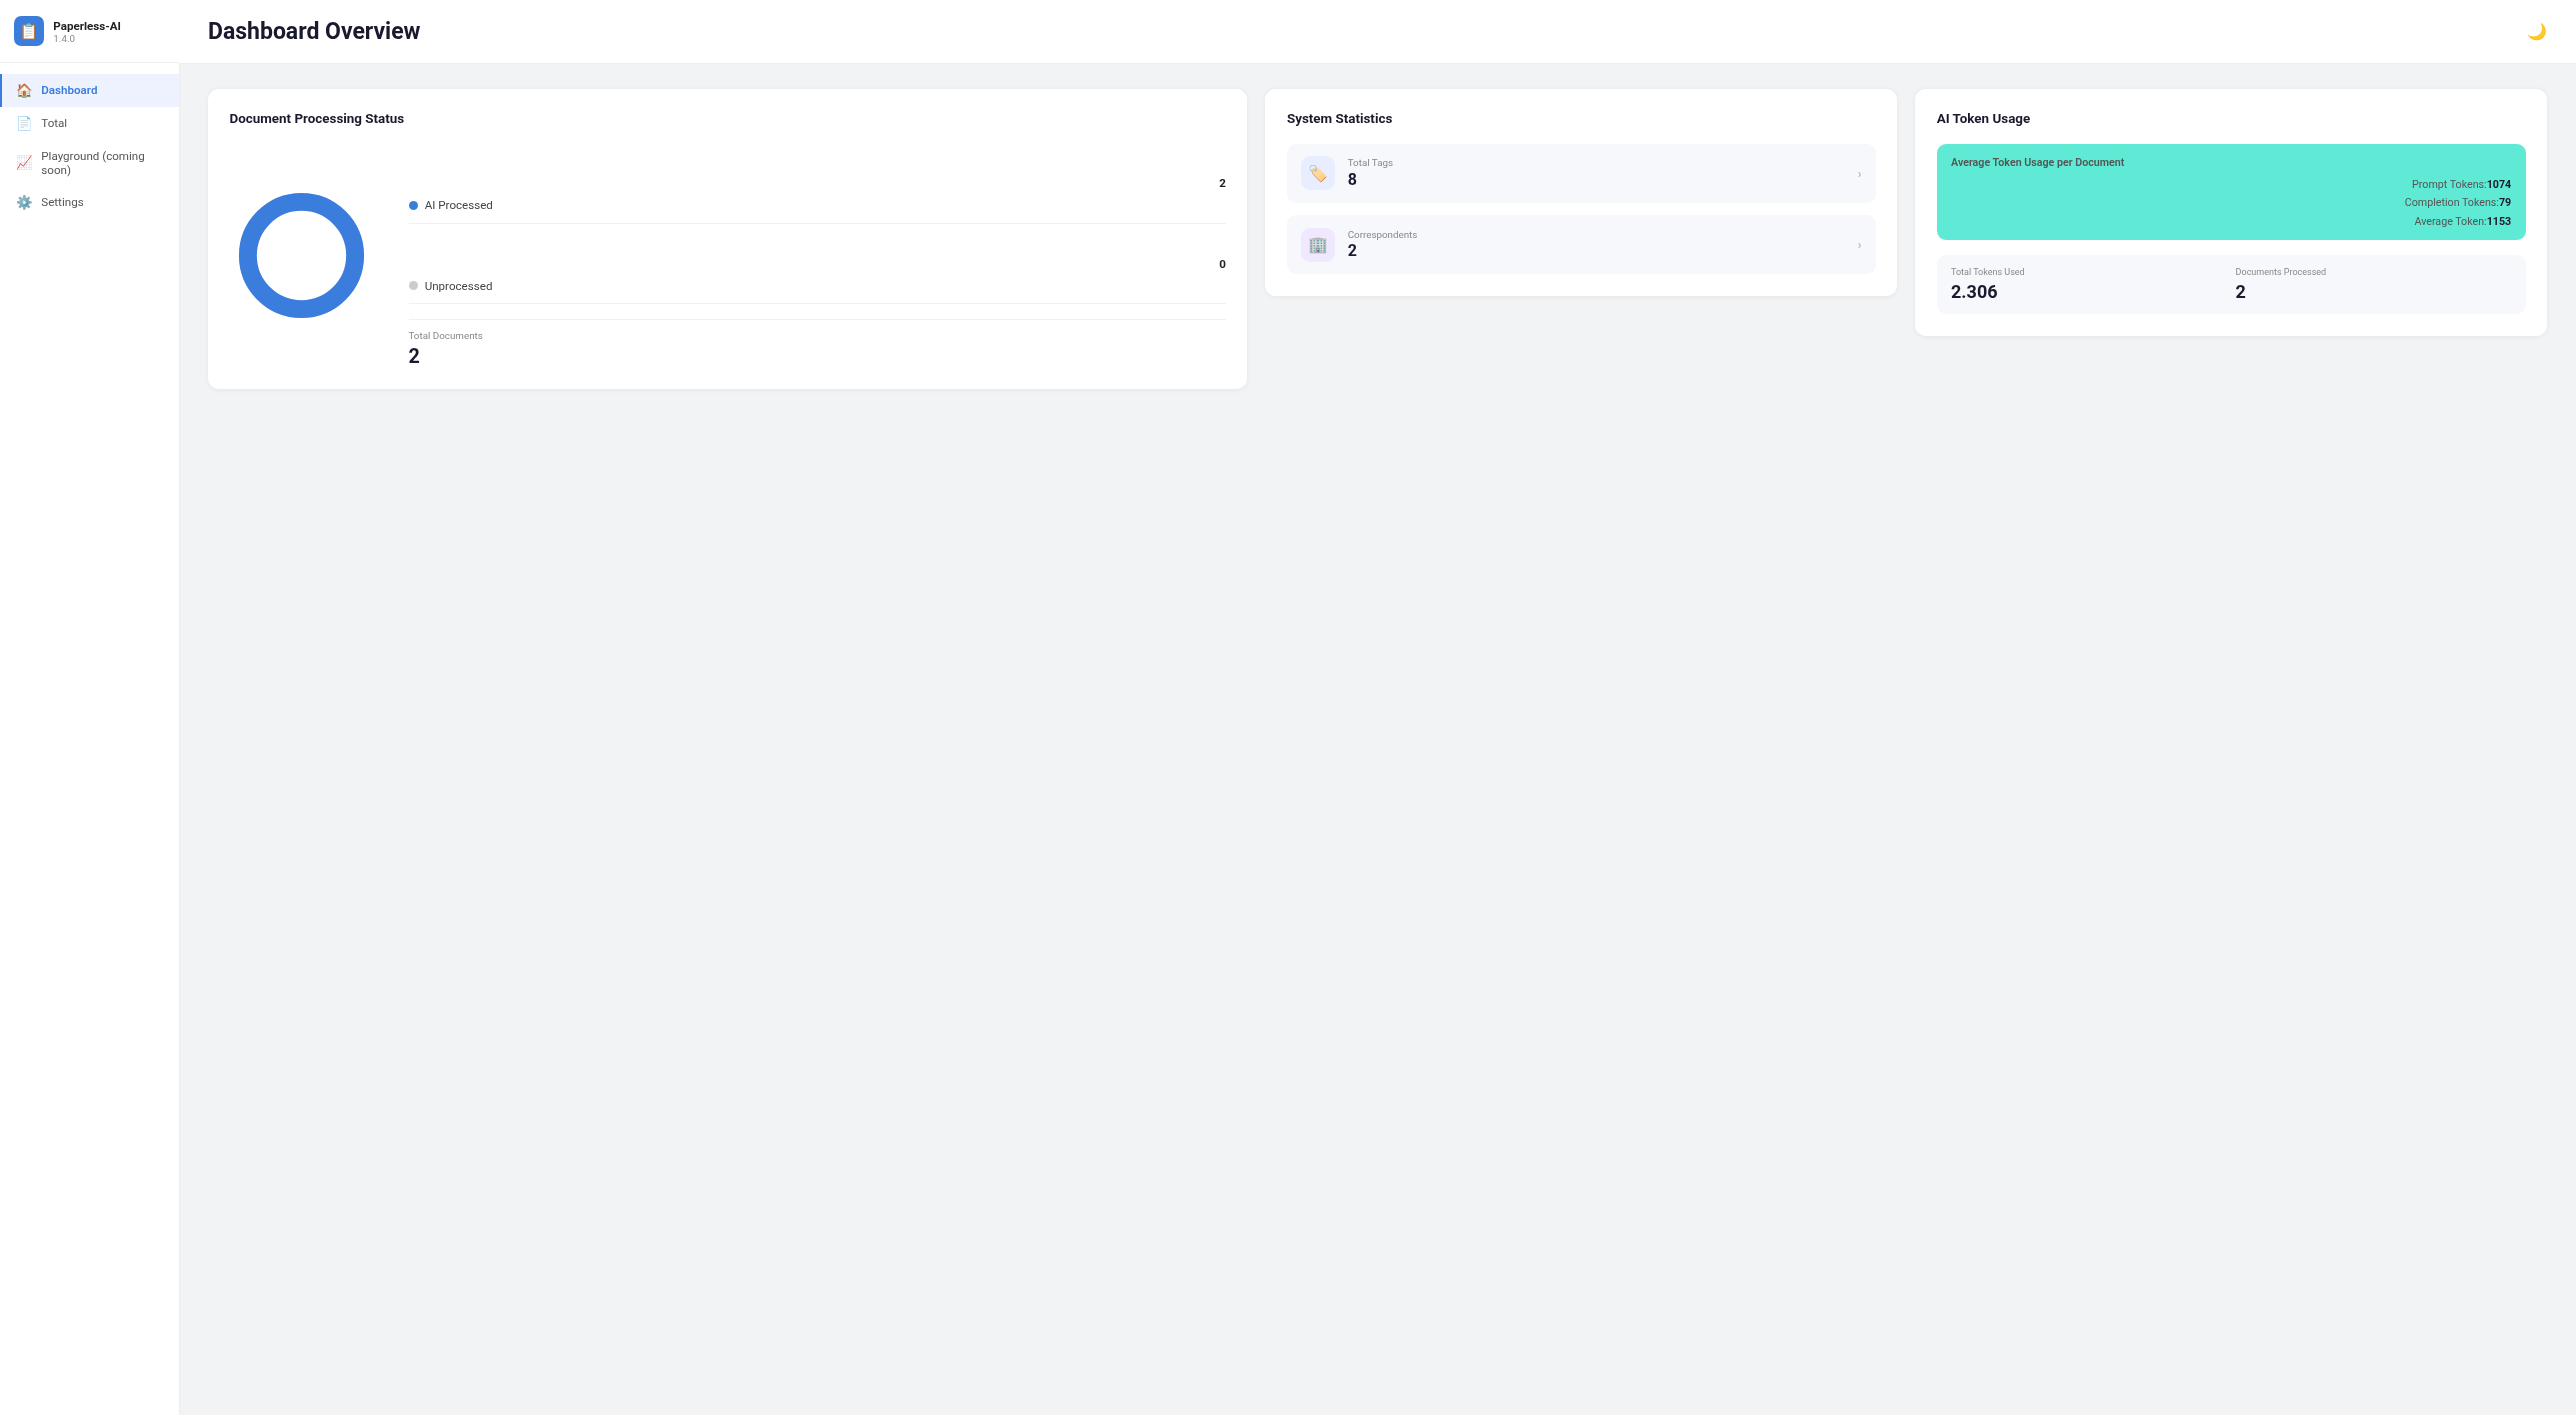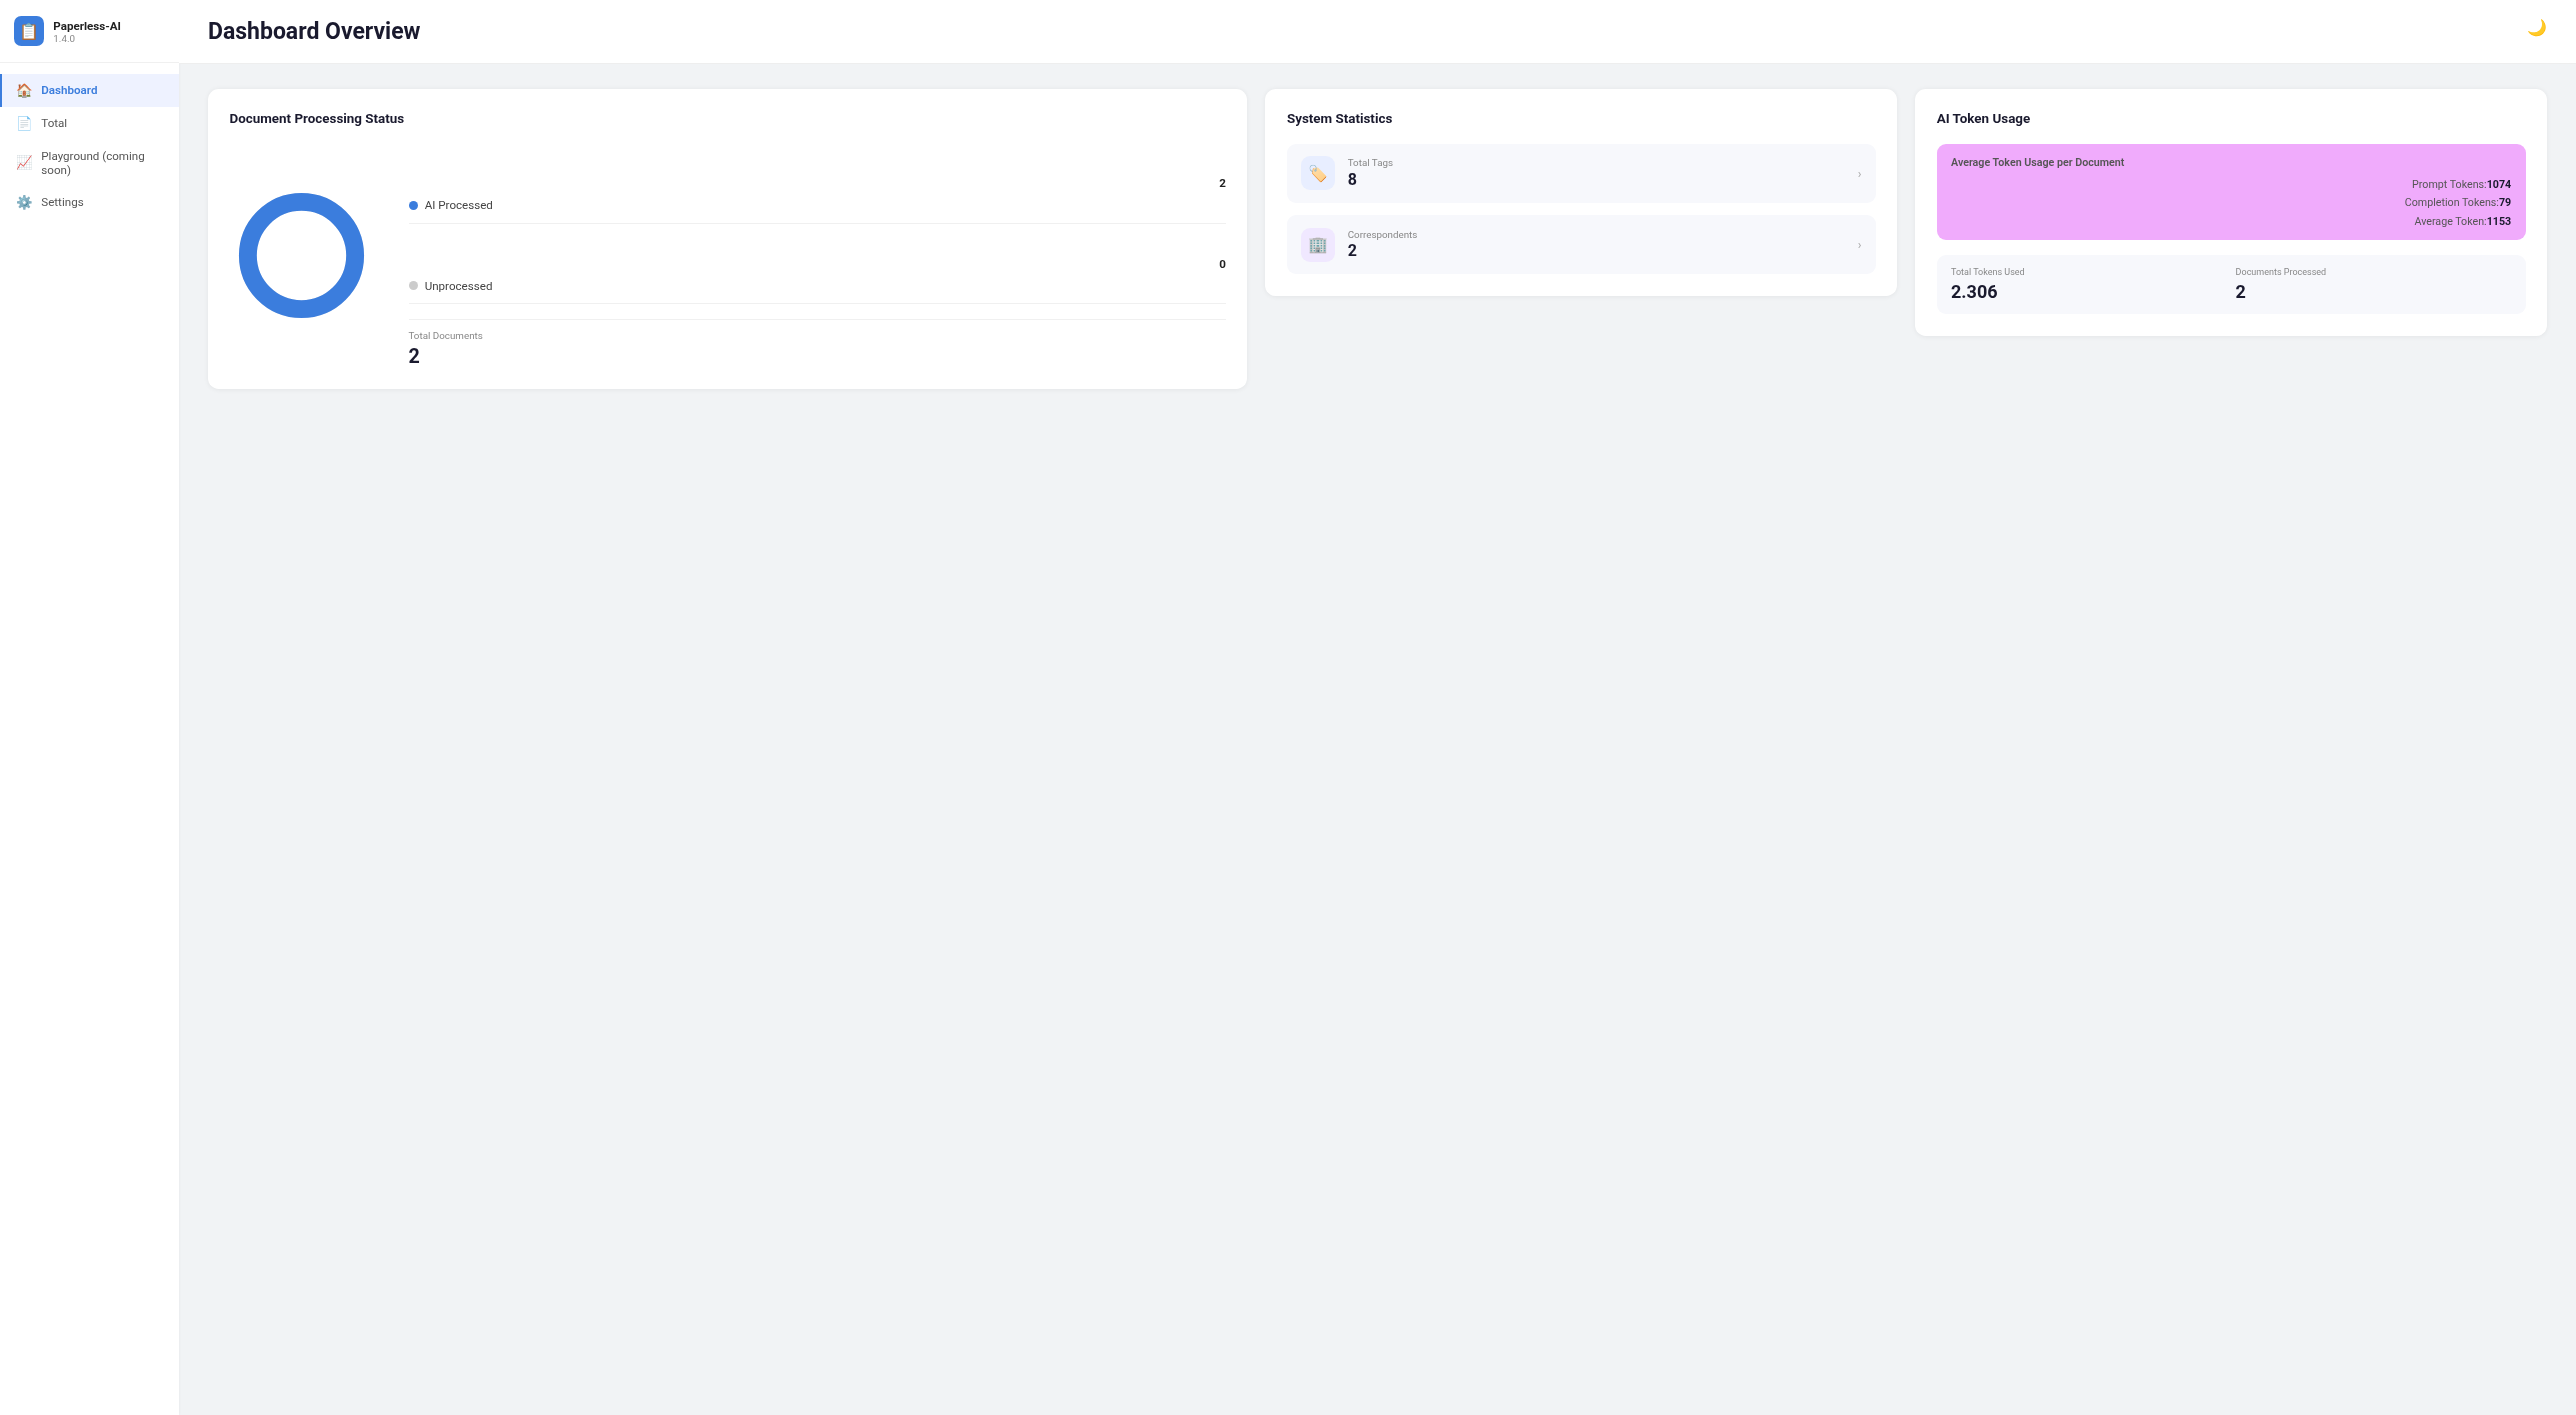--- a/index.html
+++ b/index.html
@@ -84,20 +84,21 @@
     .main {
       flex: 1;
       display: flex;
       flex-direction: column;
       overflow: auto;
     }
     .topbar {
       background: #fff;
       padding: 18px 29px;
       display: flex;
+      align-items: center;
       justify-content: space-between;
       border-bottom: 0.9px solid #eee;
     }
     .page-title {
       font-size: 23px;
       font-weight: 700;
       color: #1a1a2e;
     }
     .dark-toggle {
       font-size: 16px;
@@ -251,21 +252,21 @@
       color: #aaa;
       font-size: 12.5px;
     }
 
     
     .card-tokens {
       flex: 1.3;
       min-width: 215px;
     }
     .token-avg-box {
-      background: #f0abfc;
+      background: #5eead4;
       border-radius: 9px;
       padding: 12.5px 14.3px;
       margin-bottom: 14.3px;
     }
     .token-avg-title {
       font-size: 10.7px;
       color: #555;
       font-weight: 600;
       margin-bottom: 9px;
     }

